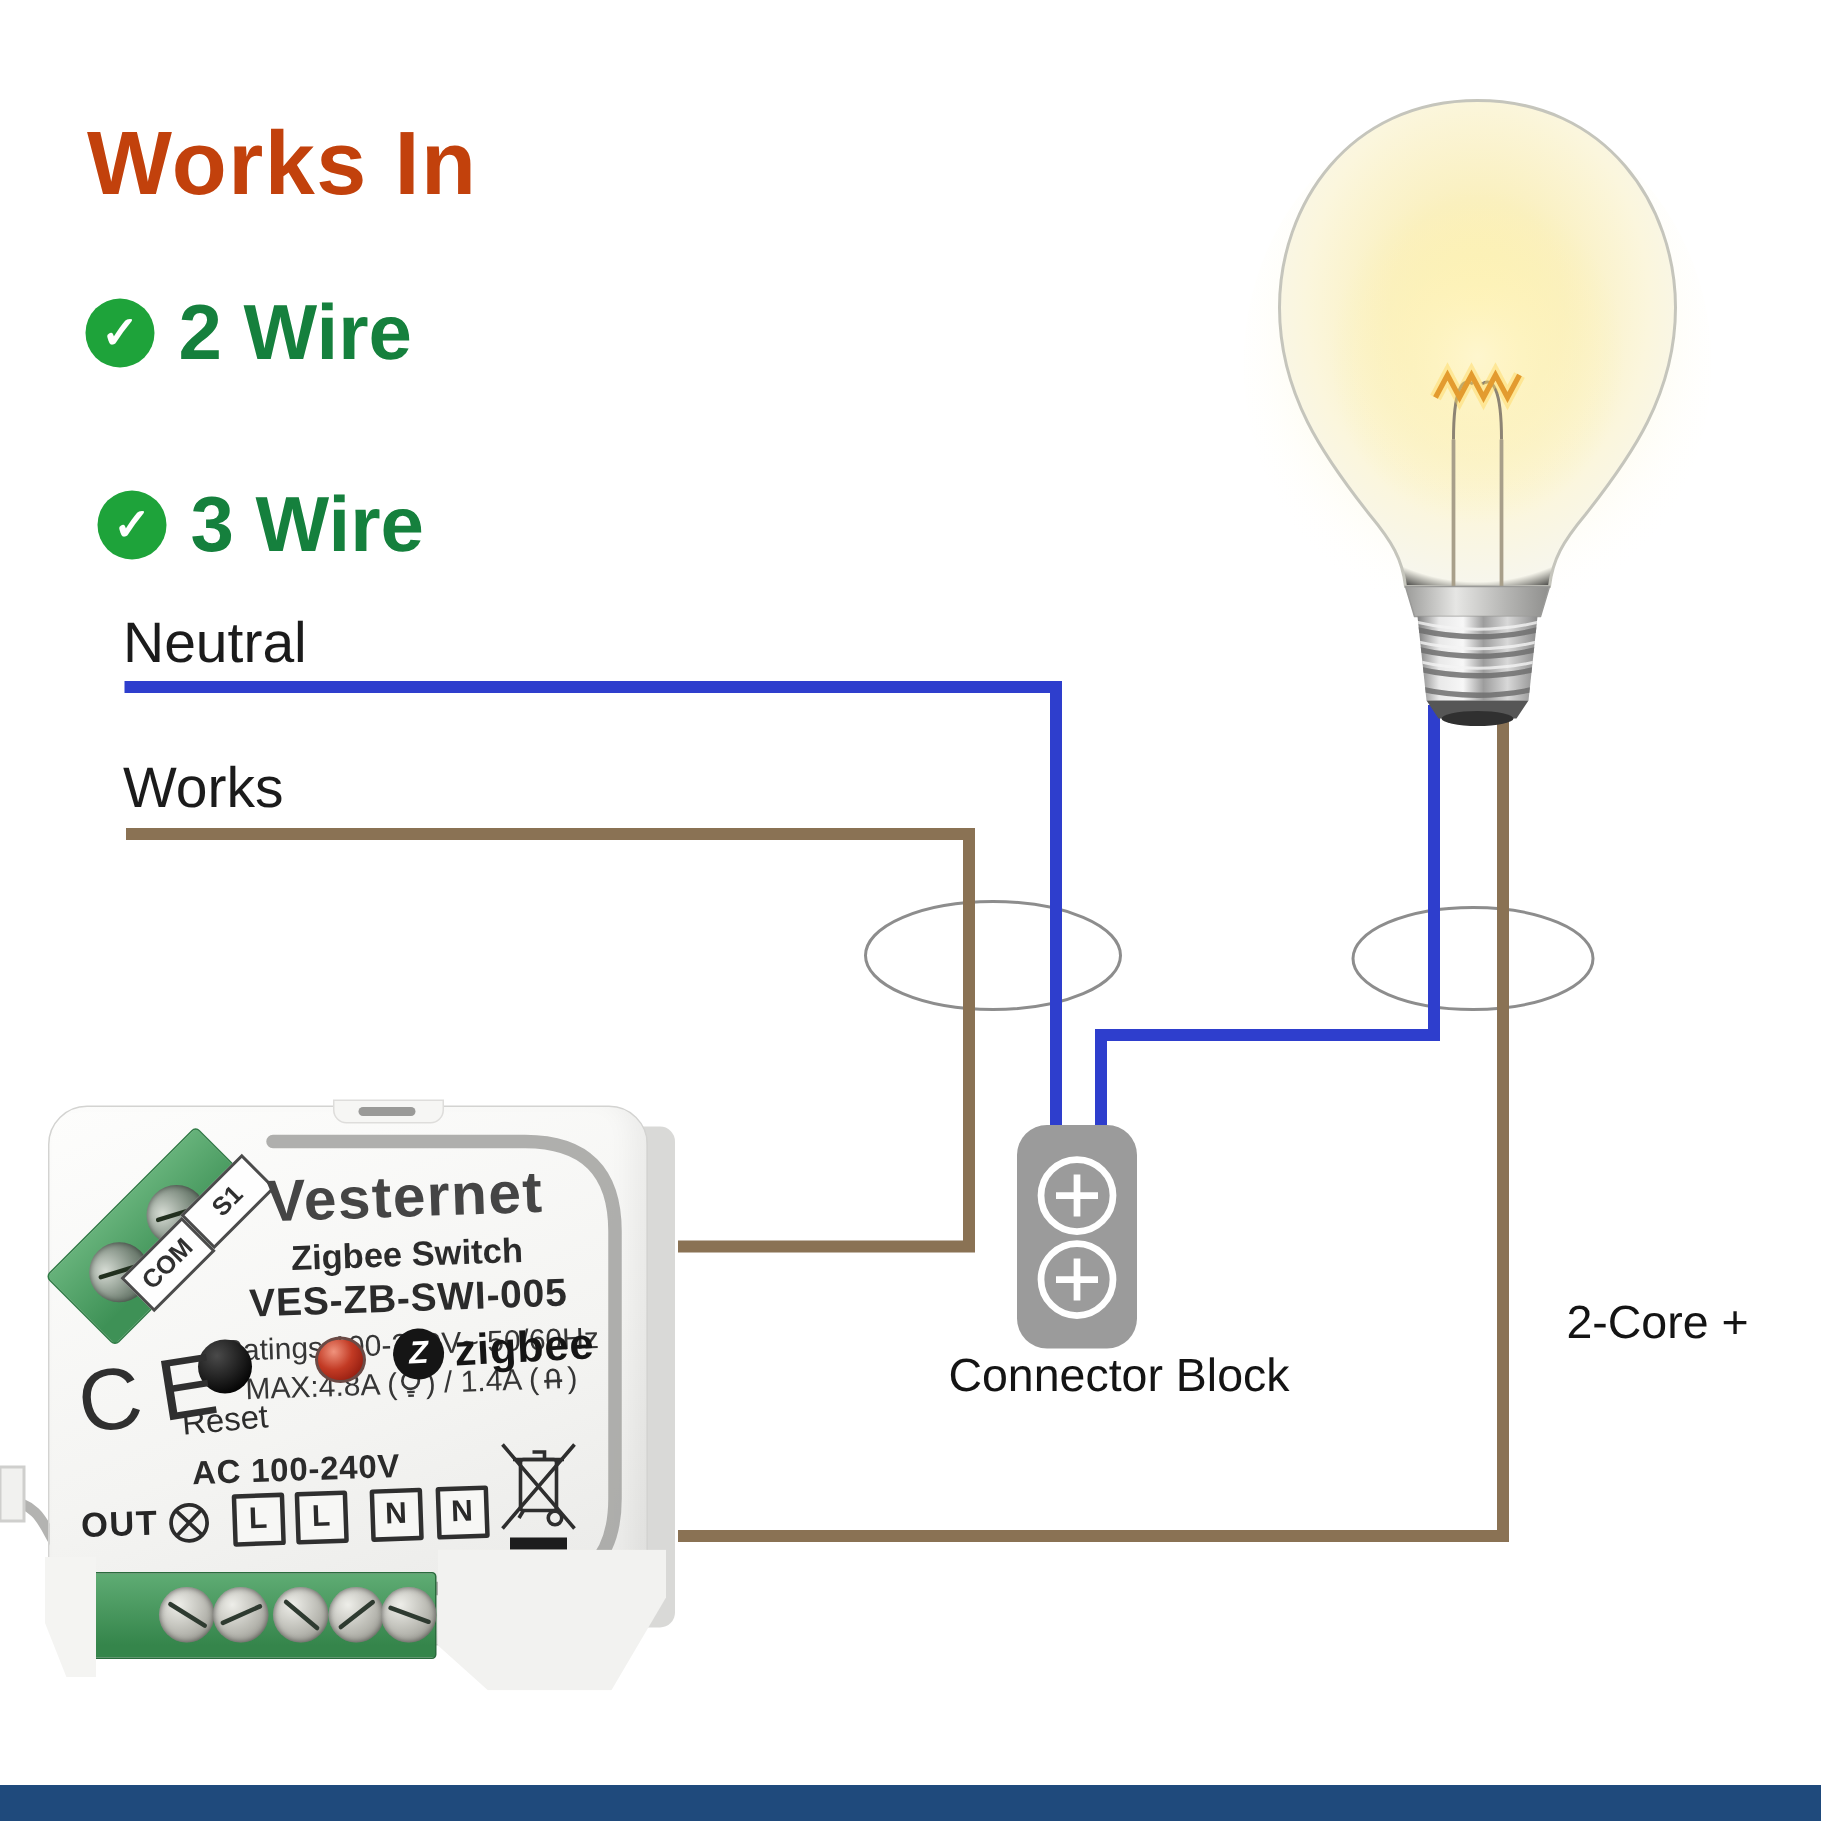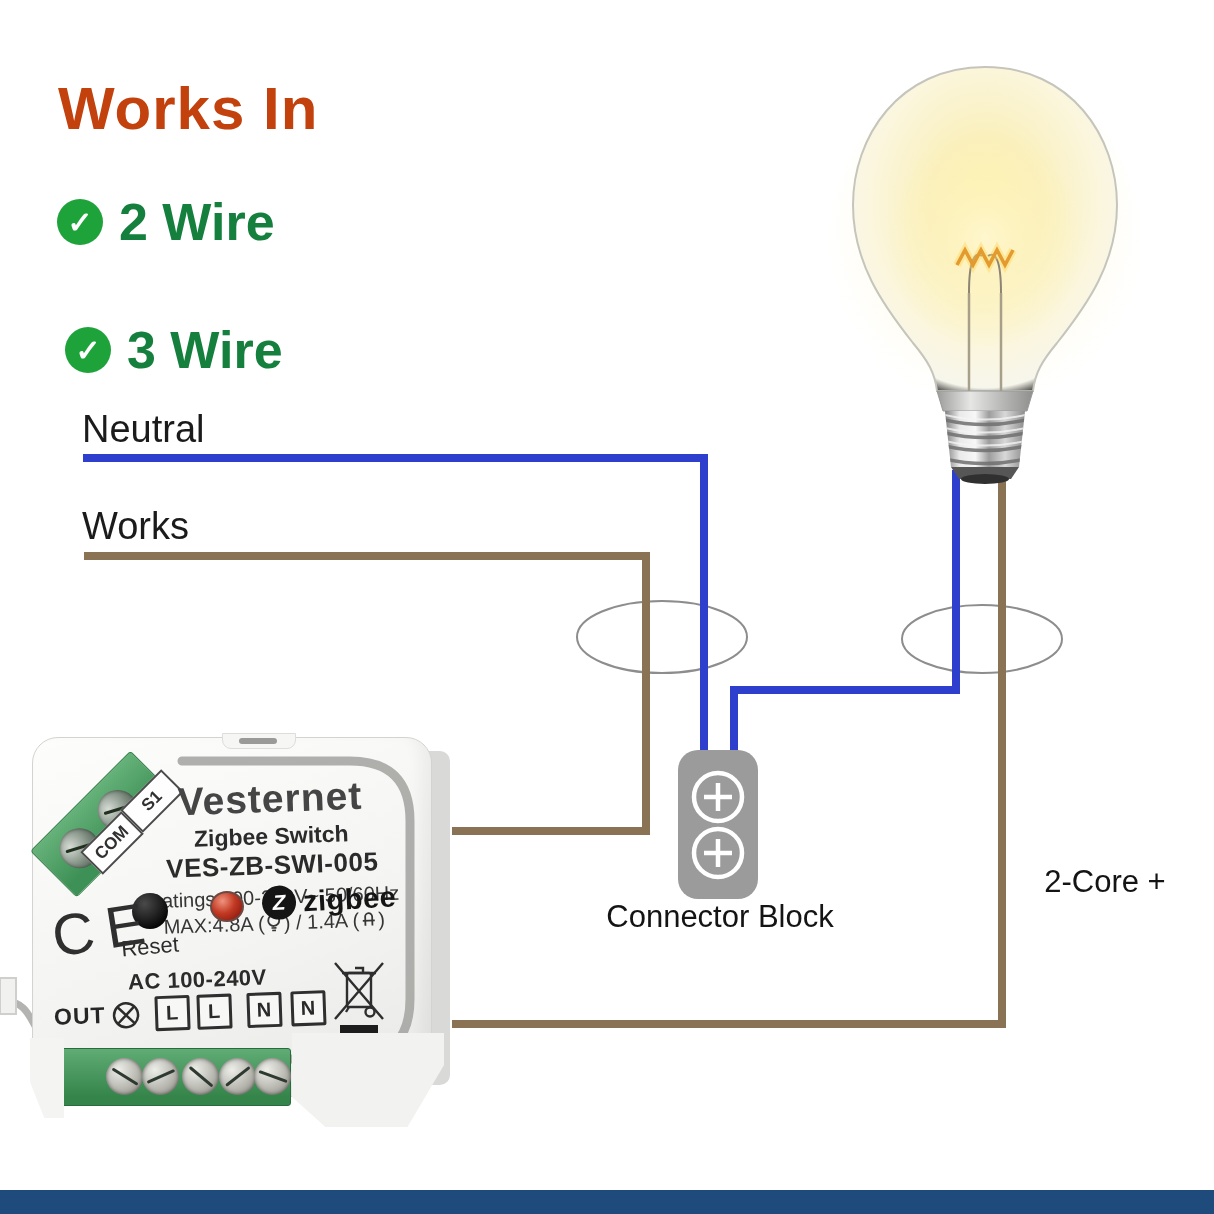--- a/index.html
+++ b/index.html
@@ -14,21 +14,21 @@
   .feat-3{left:65px;top:292px;margin-top:28px;}
   .check{width:46px;height:46px;border-radius:50%;background:#1ea33a;display:flex;
          align-items:center;justify-content:center;}
   .check::after{content:"\2713";color:#fff;font-size:30px;font-weight:700;}
   .feature-label{font-size:52px;font-weight:700;color:#15803d;}
 
   
   .wire-label{font-size:38px;color:#1b1b1b;}
   .lbl-neutral{left:82px;top:408px;}
   .lbl-live{left:82px;top:505px;}
-  .lbl-connector{left:558px;top:899px;width:324px;text-align:center;font-size:31px;color:#141414;}
+  .lbl-connector{left:584px;top:899px;width:324px;text-align:center;font-size:31px;color:#141414;}
   .cable-note{left:998px;top:863px;width:214px;text-align:center;font-size:31px;color:#141414;line-height:37px;}
 
   
   #device{left:24px;top:733px;width:440px;height:430px;}
   .dev-side{left:392px;top:18px;width:34px;height:334px;background:#d9d9d7;border-radius:10px;}
   .dev-face{left:8px;top:4px;width:398px;height:358px;border-radius:26px;border:1px solid #d3d3d1;
             background:linear-gradient(160deg,#fdfdfc 0%,#f4f4f2 55%,#e8e8e6 100%);
             box-shadow:inset -10px -8px 16px rgba(0,0,0,.05);}
   .dev-tab{left:198px;top:0;width:72px;height:14px;background:#f6f6f4;border:1px solid #dedddb;
            border-radius:0 0 9px 9px;}

